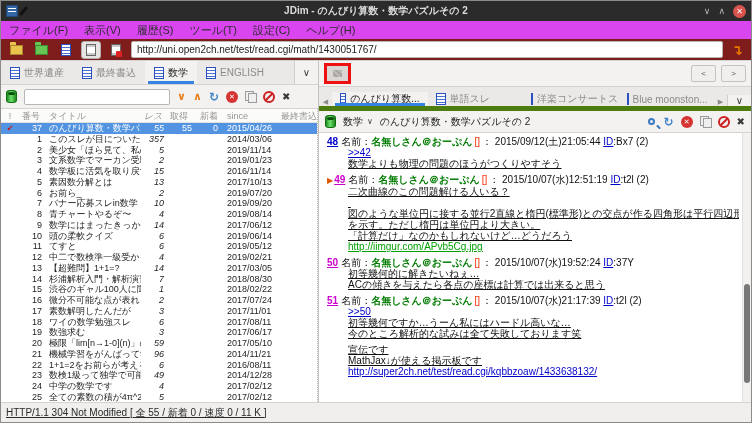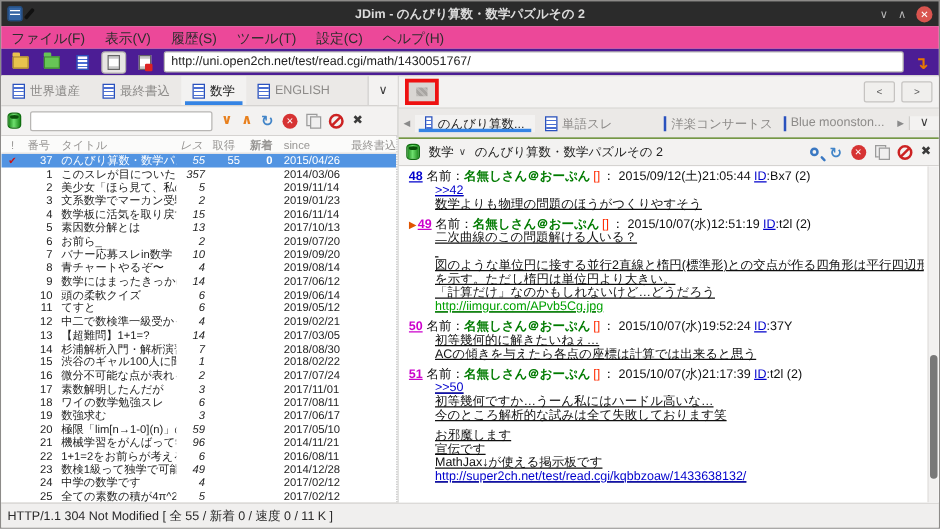--- a/index.html
+++ b/index.html
@@ -12,24 +12,24 @@
   .tb-left { display:flex; align-items:center; gap:4px; width:90px; }
   .app-icon { width:12px; height:12px; background:#3465a4; border-radius:2px; box-shadow:inset 0 0 0 1px #204a7c; position:relative; }
   .app-icon::after { content:""; position:absolute; left:2px; top:3px; width:8px; height:1px; background:#fff; box-shadow:0 3px 0 #fff; }
   .pin-icon { width:3px; height:10px; background:#111; transform:rotate(40deg); border-radius:1px; }
   .tb-title { flex:1; text-align:center; font-size:10px; font-weight:bold; white-space:nowrap; overflow:hidden; }
   .tb-buttons { width:90px; display:flex; justify-content:flex-end; align-items:center; gap:8px; }
   .winbtn { color:#b8b8b8; font-size:9px; line-height:9px; cursor:default; }
   .closebtn { width:13px; height:13px; border-radius:50%; background:#d9544f; color:#fff; font-size:8px; display:flex; align-items:center; justify-content:center; }
 
   
-  .menubar { height:18px; display:flex; align-items:center; gap:16px; padding:0 8px; font-size:11px; color:#2e2e2e; background:#ec4899; flex:0 0 auto; }
-
-  
-  .main-toolbar { height:22px; display:flex; align-items:center; gap:5px; padding:0 5px; background:#4c1d95; border-bottom:1px solid #d5d3d1; flex:0 0 auto; }
+  .menubar { height:18px; display:flex; align-items:center; gap:16px; padding:0 8px; font-size:11px; color:#2e2e2e; background:#d946ef; flex:0 0 auto; }
+
+  
+  .main-toolbar { height:22px; display:flex; align-items:center; gap:5px; padding:0 5px; background:#7f1d1d; border-bottom:1px solid #d5d3d1; flex:0 0 auto; }
   .tbtn { width:20px; height:18px; display:flex; align-items:center; justify-content:center; border-radius:3px; border:1px solid transparent; }
   .tbtn.pressed { border:1px solid #b3b1af; background:#e7e5e3; }
   .folder { width:13px; height:10px; border-radius:1px; position:relative; }
   .folder::before { content:""; position:absolute; top:-3px; left:0; width:6px; height:3px; border-radius:1px 1px 0 0; background:inherit; }
   .folder.yellow { background:#e8c34e; box-shadow:inset 0 0 0 1px #a8862b; }
   .folder.green  { background:#67c556; box-shadow:inset 0 0 0 1px #3c8a2e; }
   .docicon { width:10px; height:12px; border:1px solid #2a52be; background:repeating-linear-gradient(180deg,#fff 0 2px,#4a6fd4 2px 3px); }
   .docicon.plain { background:#fff; box-shadow:inset 0 2px 0 #c9c9c9, inset 0 -2px 0 #c9c9c9; border-color:#666; }
   .docicon.redmark { position:relative; }
   .docicon.redmark::after { content:""; position:absolute; right:-2px; bottom:-2px; width:6px; height:6px; background:#d22; border-radius:1px; }
@@ -66,34 +66,34 @@
   .bheader { display:flex; height:14px; line-height:14px; color:#979593; background:#fbfbfa; border-bottom:1px solid #e3e1df; flex:0 0 auto; white-space:nowrap; }
   .brows { flex:1; overflow:hidden; }
   .trow { display:flex; height:10.75px; line-height:10.75px; color:#1e1e1e; white-space:nowrap; }
   .trow.selected { background:#5294e2; color:#fff; }
   .c-mark { width:18px; text-align:center; flex:0 0 auto; }
   .c-mark .chk { color:#cc1111; font-size:8px; }
   .c-num { width:26px; text-align:right; padding-right:3px; flex:0 0 auto; }
   .c-title { width:96px; padding-left:4px; overflow:hidden; flex:0 0 auto; }
   .c-res { width:26px; text-align:right; padding-right:3px; flex:0 0 auto;font-style:italic; }
   .c-got { width:30px; text-align:right; padding-right:5px; flex:0 0 auto; }
-  .c-new { width:28px; text-align:right; padding-right:7px; flex:0 0 auto;font-weight:bold; }
+  .c-new { width:28px; text-align:right; padding-right:7px; flex:0 0 auto; }
   .c-since { width:52px; padding-left:2px; flex:0 0 auto; }
   .c-last { flex:1; padding-left:4px; overflow:hidden; }
   .bheader .c-num, .bheader .c-res, .bheader .c-got, .bheader .c-new { text-align:left; padding-left:3px; }
 
   
   .thread-panel { flex:1; min-width:0; display:flex; flex-direction:column; background:#f3f2f1; }
   .tstrip { height:26px; display:flex; align-items:center; gap:5px; padding:0 5px; border-bottom:1px solid #d5d3d1; flex:0 0 auto; }
   .img-view-btn { width:27px; height:21px; background:#d9d6d3; border:3px solid #ee1111; display:flex; align-items:center; justify-content:center; }
   .img-view-btn::after { content:""; width:9px; height:7px; background:repeating-linear-gradient(45deg,#bdbab7 0 2px,#a8a5a2 2px 4px); }
   .strip-spacer { flex:1; }
   .nav-btn { width:25px; height:17px; border:1px solid #c5c3c1; border-radius:2px; background:#f0efed; color:#555; font-size:8px; display:flex; align-items:center; justify-content:center; }
 
-  .ttabs { height:24px; display:flex; align-items:center; background:#ebe9e7; border-bottom:1px solid #4d7c0f; flex:0 0 auto; min-width:0; }
+  .ttabs { height:24px; display:flex; align-items:flex-end; background:#ebe9e7; border-bottom:5px solid #4d7c0f; flex:0 0 auto; min-width:0; }
   .tab-scroll { width:13px; display:flex; align-items:center; justify-content:center; color:#8a8a8a; font-size:7px; flex:0 0 auto; }
   .ttabs-inner { display:flex; align-items:stretch; flex:1; min-width:0; overflow:hidden; }
   .ttab { flex:1; min-width:0; display:flex; align-items:center; gap:4px; padding:0 8px; font-size:10px; color:#8d8b89; position:relative; white-space:nowrap; overflow:hidden; }
   .ttab.active { color:#1e1e1e; background:#f3f2f1; }
   .ttab.active::after { content:""; position:absolute; left:3px; right:3px; bottom:0; height:3px; background:#3584e4; }
 
   .ttoolbar { height:22px; display:flex; align-items:center; gap:7px; padding:0 6px; border-bottom:1px solid #d5d3d1; flex:0 0 auto; }
   .board-select { display:flex; align-items:center; gap:4px; font-size:10px; color:#1e1e1e; }
   .bs-chev { font-size:8px; color:#444; }
   .tt-title { flex:1; font-size:10px; color:#1e1e1e; white-space:nowrap; overflow:hidden; }
@@ -111,21 +111,21 @@
   .bracket { color:#ff2a00; margin:0 2px; }
   a.pid { color:#0000cc; text-decoration:underline; }
   .pbody { padding-left:21px;text-decoration:underline; }
   .line { white-space:nowrap; overflow:hidden; }
   a.blink { color:#0000cc; text-decoration:underline; }
   a.glink { color:#00a000; text-decoration:underline; }
   .vscroll { position:absolute; right:0; top:0; bottom:0; width:9px; background:#f2f1f0; border-left:1px solid #e2e0de; }
   .vthumb { position:absolute; left:1px; width:6px; border-radius:3px; background:#787878; top:56%; height:37%; }
 
   
-  .statusbar { height:20px; display:flex; align-items:center; padding:0 5px; font-size:10px; color:#2a2a2a; background:#f0efee; border-top:1px solid #d5d3d1; flex:0 0 auto; }
+  .statusbar { height:20px; display:flex; align-items:center; padding:0 5px; font-size:10px; color:#2a2a2a; background:#f0efee; border-top:1px solid #d5d3d1; flex:0 0 auto;text-decoration:underline; }
 </style>
 </head>
 <body>
 
 <div class="window">
 
   <div class="titlebar">
     <div class="tb-left">
       <span class="app-icon"></span>
       <span class="pin-icon"></span>
@@ -552,21 +552,20 @@
             <div class="post">
               <div class="phead"><a class="pnum read">51</a><span class="nlabel">名前：</span><span class="pname">名無しさん＠おーぷん</span><span class="bracket">[]</span><span class="pdate">： 2015/10/07(水)21:17:39 </span><a class="pid">ID</a><span class="pidrest">:t2l (2)</span></div>
               <div class="pbody">
                 <div class="line"><a class="blink">&gt;&gt;50</a></div>
                 <div class="line">初等幾何ですか…うーん私にはハードル高いな…</div>
                 <div class="line">今のところ解析的な試みは全て失敗しております笑</div>
               </div>
             </div>
             <div class="post">
               <div class="pbody">
-                <div class="line">お邪魔します</div>
                 <div class="line">宣伝です</div>
                 <div class="line">MathJax↓が使える掲示板です</div>
                 <div class="line"><a class="blink">http://super2ch.net/test/read.cgi/kqbbzoaw/1433638132/</a></div>
               </div>
             </div>
           </div>
         <div class="vscroll">
           <div class="vthumb"></div>
         </div>
       </div>

